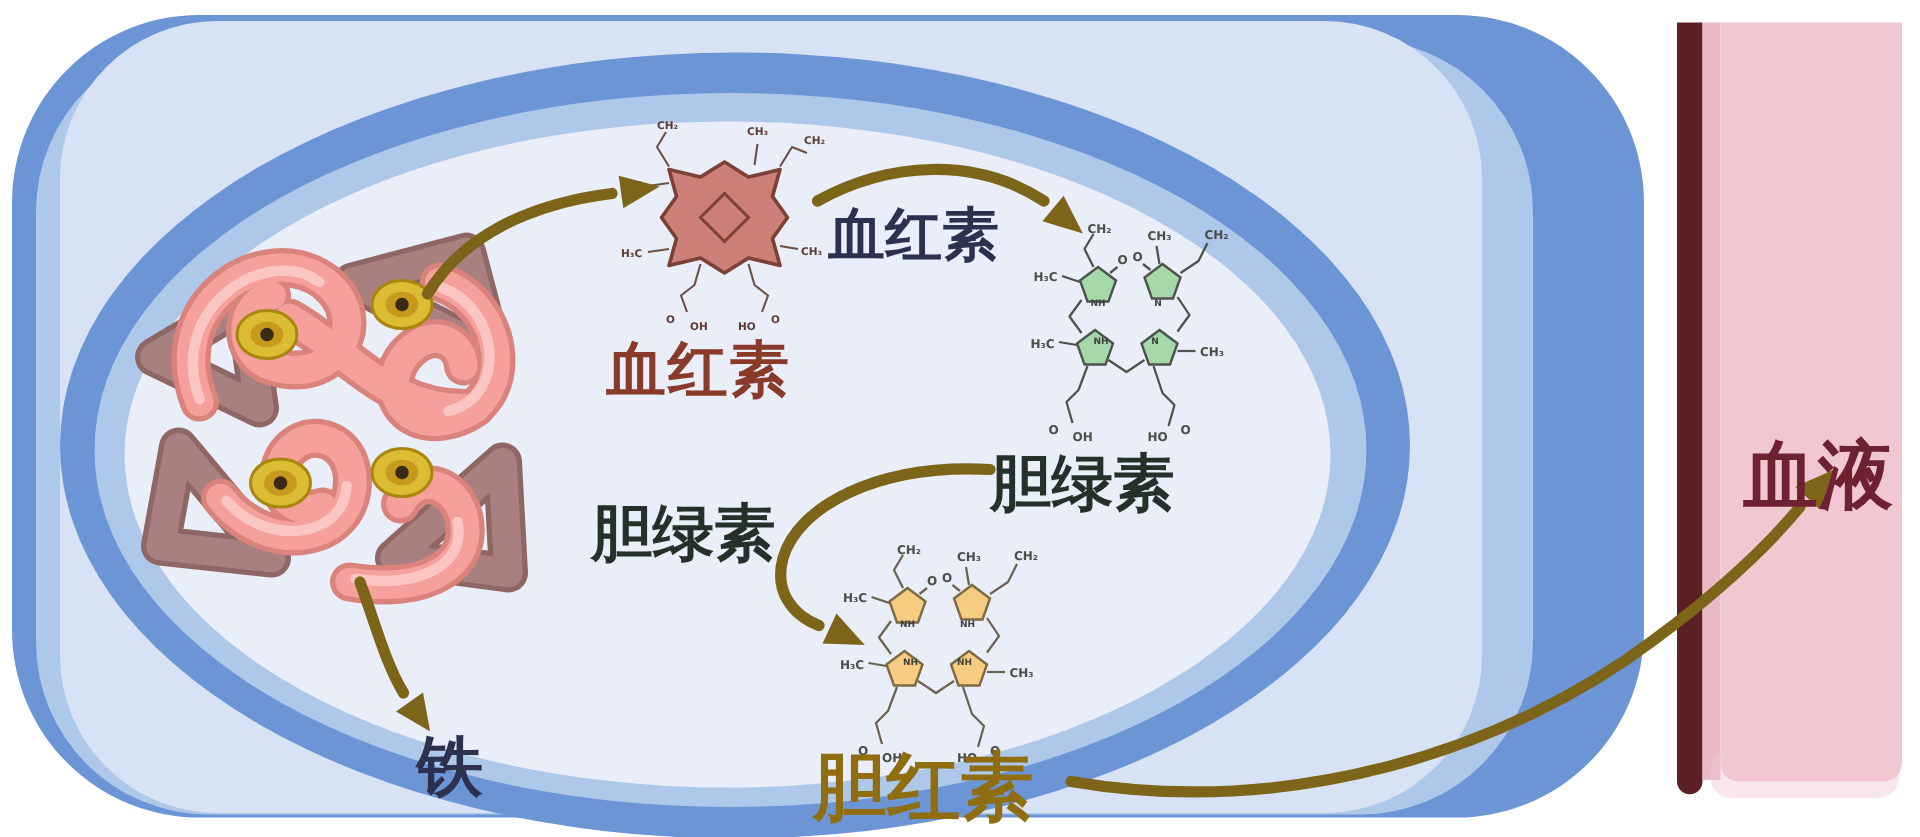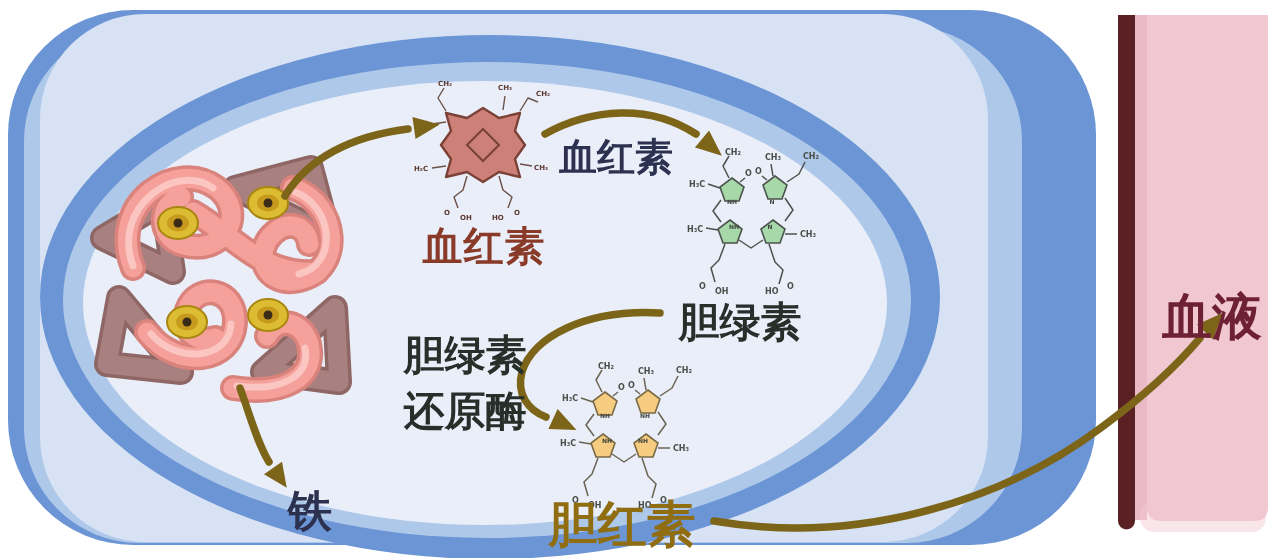--- a/index.html
+++ b/index.html
@@ -1,19 +1,19 @@
 <!DOCTYPE html>
 <html style="--cell_outer_blue: #6b95d5; --cell_light_blue: #aec8ea; --cell_pale_blue: #d7e2f4; --cell_inner: #e9eef9; --vessel_wall: #5a2023; --vessel_strip: #e9bac6; --vessel_blood_pink: #f1c8d2; --arrow_olive: #7c6418; --heme_fill: #cc8077; --heme_outline: #7b4036; --biliverdin_fill: #a6d8aa; --bilirubin_fill: #f6cc80; --protein_pink: #f5a09a; --protein_mauve: #a98080; --heme_disc_yellow: #dcbc33; --text_navy: #2d3150; --text_heme: #8a3a28; --text_dark: #262f2a; --text_bilirubin: #8f6d10; --text_blood: #6e2133;"><head>
 <meta charset="utf-8">
 <style>
   html,body{margin:0;padding:0;background:#ffffff;}
   #stage{position:relative;width:1280px;height:558px;background:#fff;overflow:hidden;
          font-family:"Liberation Sans","DejaVu Sans",sans-serif;border-radius:28px;}
   #stage svg{position:absolute;left:0;top:0;}
-  .lbl{position:absolute;font-weight:bold;text-align:center;white-space:nowrap;}
+  .lbl{position:absolute;font-weight:bold;white-space:nowrap;}
   #lbl-heme      {left:404px;top:219px;width:160px;font-size:40px;color:var(--text_heme);letter-spacing:1px;}
   #enzyme1       {left:552px;top:132px;width:128px;font-size:38px;line-height:51px;color:var(--text_navy);}
   #lbl-biliverdin{left:660px;top:295px;width:160px;font-size:41px;color:var(--text_dark);}
   #enzyme2       {left:394px;top:327px;width:142px;font-size:41px;line-height:56px;color:var(--text_dark);}
   #lbl-bilirubin {left:542px;top:492px;width:160px;font-size:49px;color:var(--text_bilirubin);}
   #lbl-iron      {left:278px;top:482px;width:64px;font-size:44px;color:var(--text_navy);}
   #lbl-blood     {left:1162px;top:284px;width:98px;font-size:50px;color:var(--text_blood);}
 
   .c-med   {fill:var(--cell_outer_blue);}
   .c-light {fill:var(--cell_light_blue);}
@@ -241,20 +241,19 @@
 <div class="lbl" id="lbl-heme">血红素</div>
 
 <div class="lbl" id="enzyme1">
   <div>血红素</div>
 </div>
 
 <div class="lbl" id="lbl-biliverdin">胆绿素</div>
 
 <div class="lbl" id="enzyme2">
   <div>胆绿素</div>
-  <div>还原酶</div>
 </div>
 
 <div class="lbl" id="lbl-bilirubin">胆红素</div>
 <div class="lbl" id="lbl-iron">铁</div>
 <div class="lbl" id="lbl-blood">血液</div>
 
 </div>
 
 </body></html>

